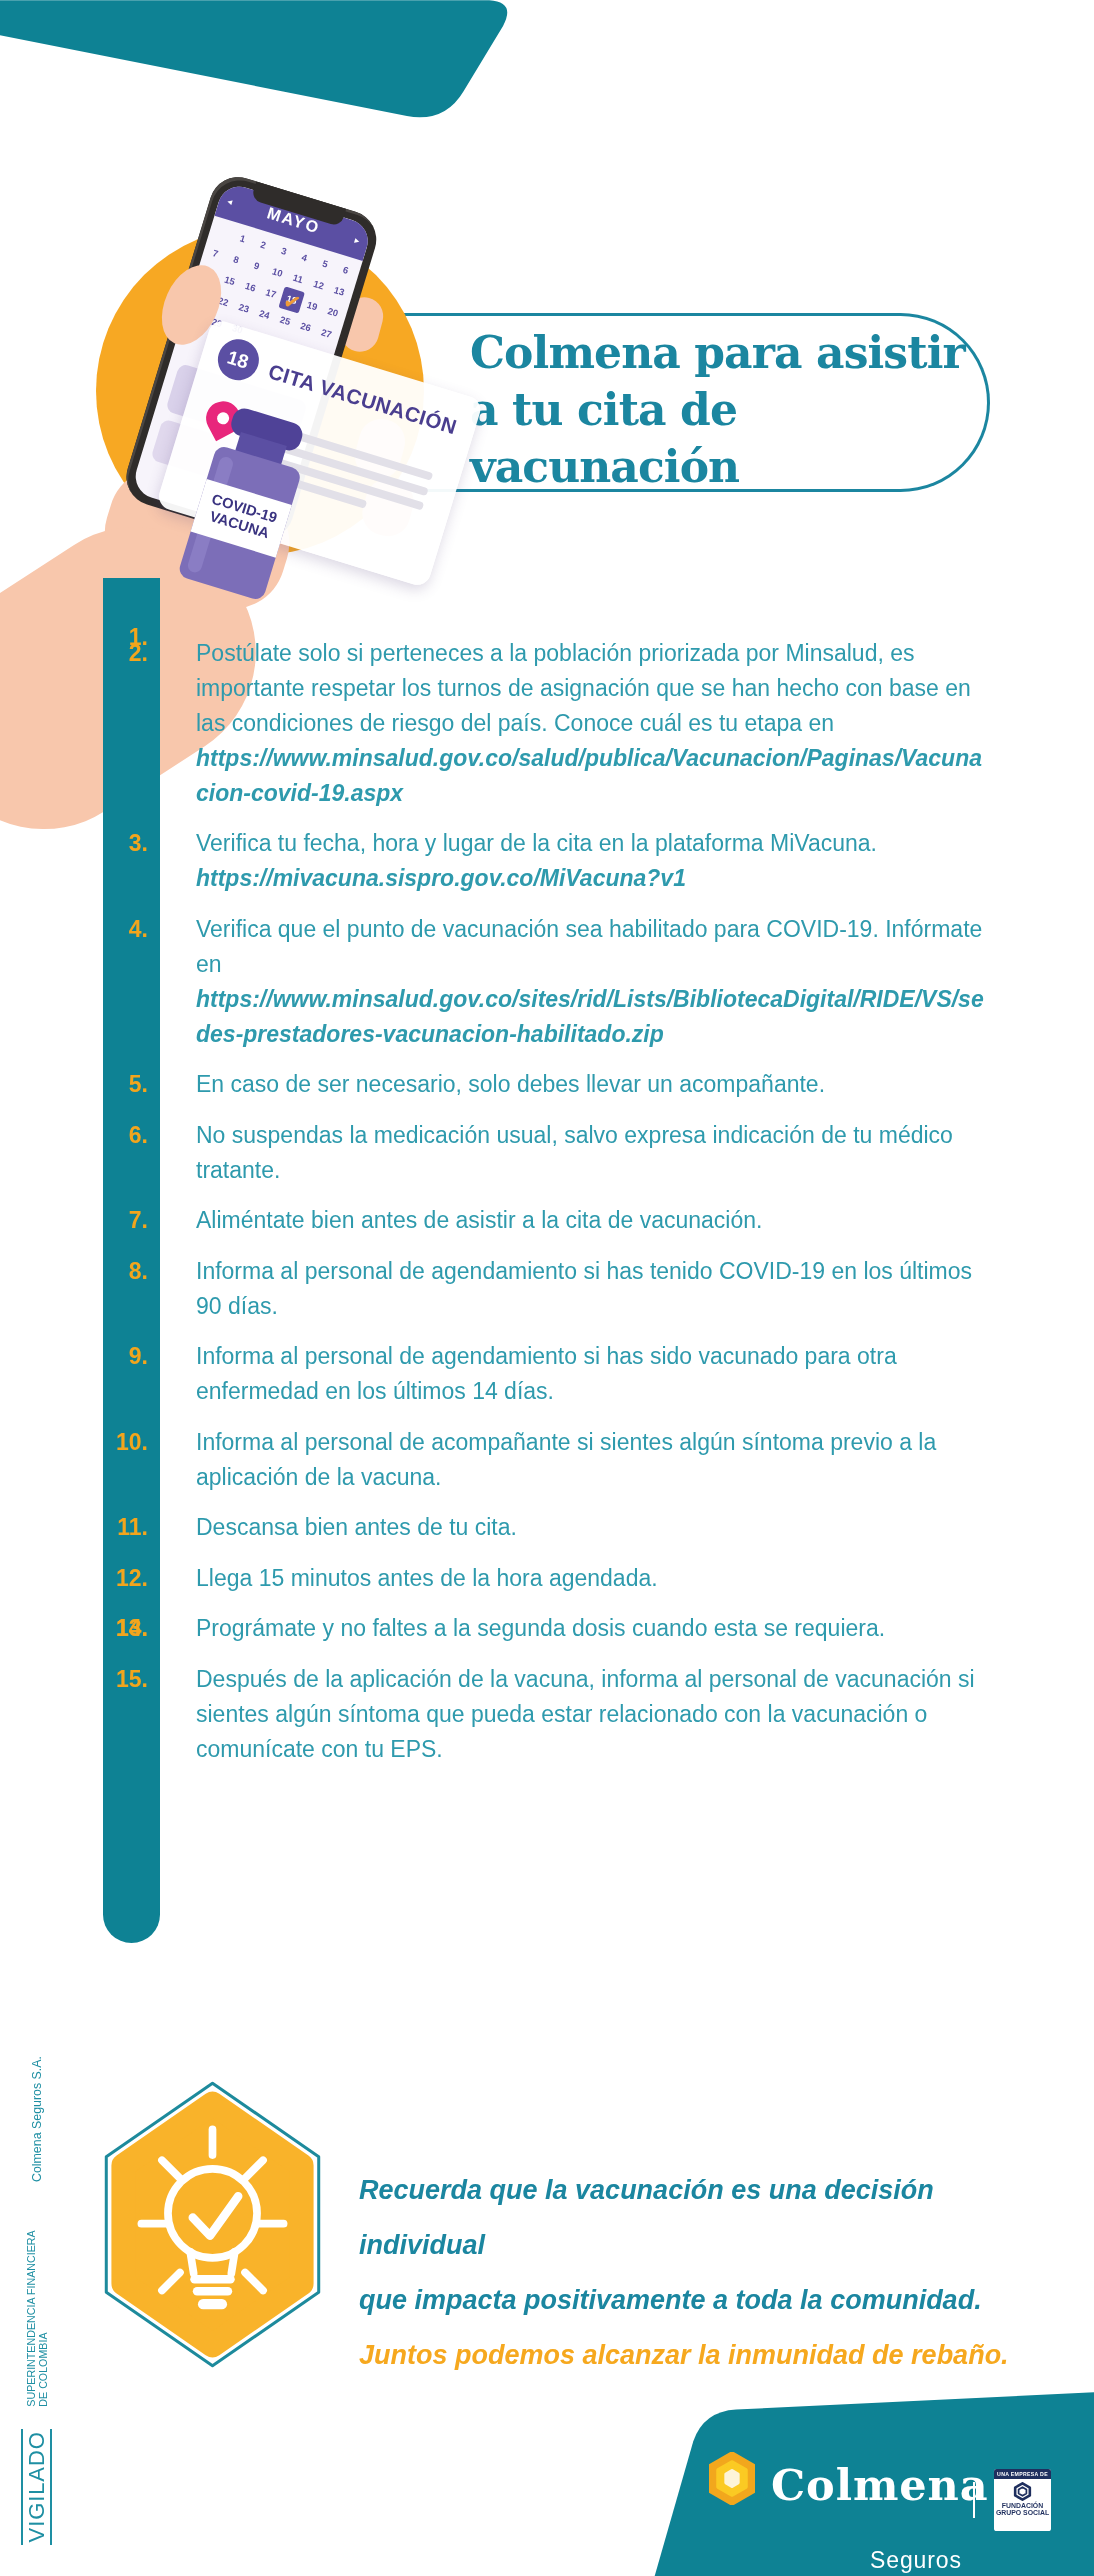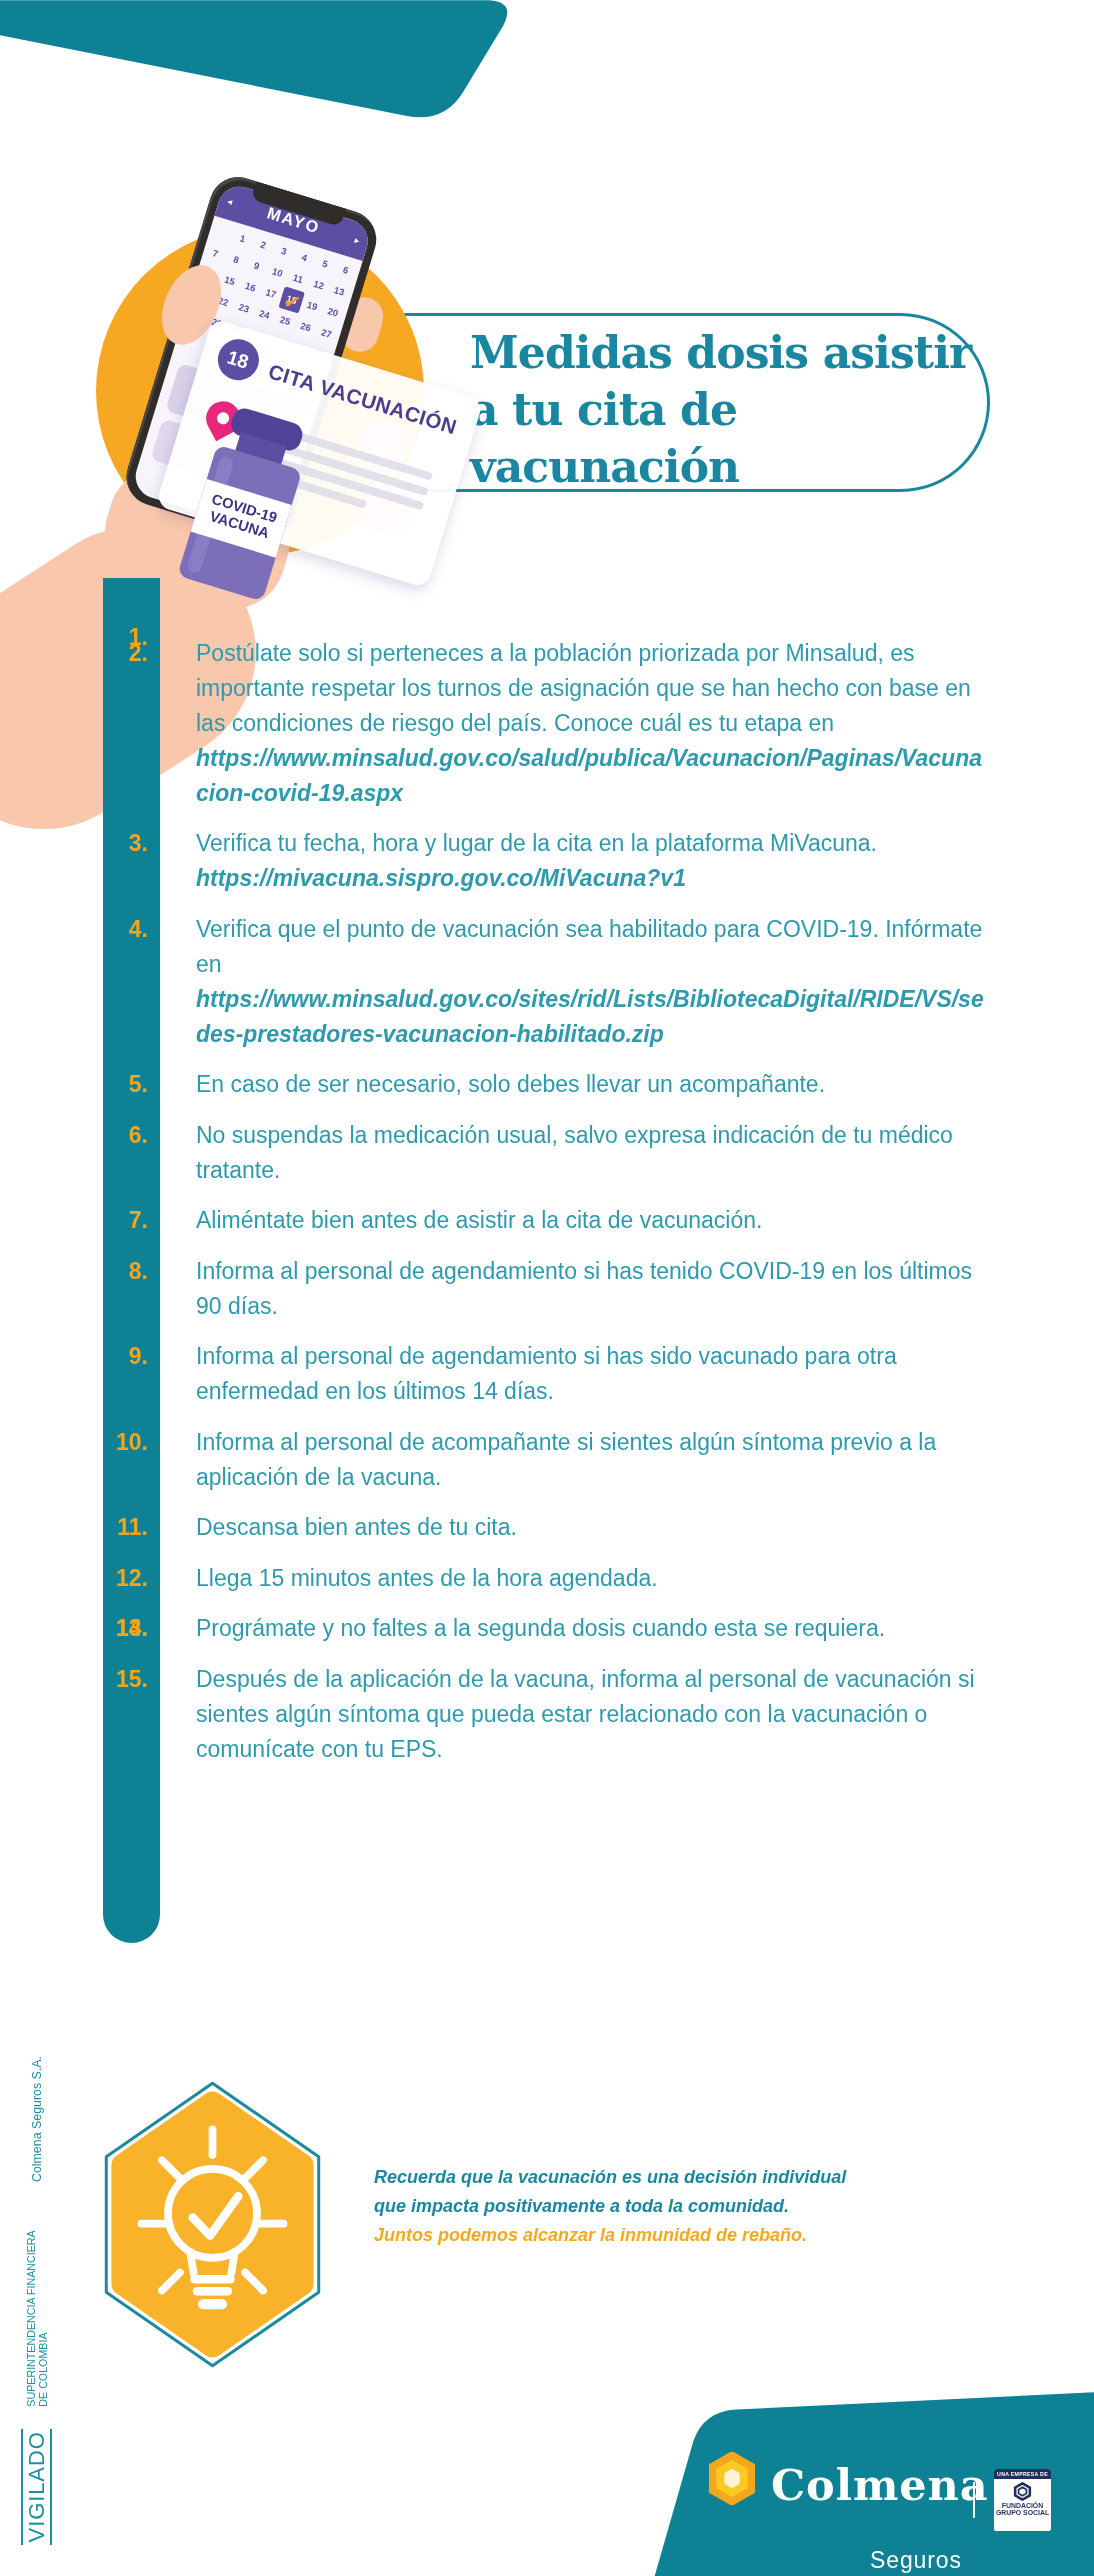--- a/index.html
+++ b/index.html
@@ -86,21 +86,21 @@
   .item{position:relative;margin-bottom:15.5px;}
   .item .num{position:absolute;left:0;top:0;width:45px;text-align:right;
     color:#F2A51D;font-weight:bold;font-size:23px;line-height:35px;}
   .item .txt{margin-left:93px;color:#2E9AAD;font-size:23px;line-height:35px;
     overflow-wrap:anywhere;}
   .item .link{font-weight:bold;font-style:italic;margin-top:7px;}
 
   
   #hex-badge{left:96px;top:2076px;width:233px;height:297px;}
   #reminder{left:359px;top:2163px;width:652px;font-weight:bold;font-style:italic;
-    font-size:18px;line-height:29px;color:#1B86A0;margin-left:15px;}
+    font-size:27px;line-height:55px;color:#1B86A0;}
   #reminder .y{color:#F6A81E;}
 
   
   #vigilado-wrap{left:17px;top:2545px;width:489px;height:39px;
     transform:rotate(-90deg);transform-origin:0 0;display:flex;
     align-items:center;color:#1E8FA3;}
   #vigilado-word{font-size:22px;letter-spacing:0.9px;font-weight:500;
     border-top:2.1px solid #1E8FA3;border-bottom:2.1px solid #1E8FA3;
     padding:0.9px 2.6px;}
   #entity{margin-left:22px;font-size:10.7px;line-height:12px;}
@@ -123,21 +123,21 @@
 </style>
 </head>
 <body>
 
 <svg id="header-shape" class="abs" viewBox="0 0 650 200" xmlns="http://www.w3.org/2000/svg">
   <path d="M0,0 L570,0 Q601,2 586,30 L540,106 Q518,143 474,135 L0,41 Z" fill="#0E8294"></path>
 </svg>
 
 <div id="title-box" class="abs"></div>
 <div id="title-text" class="abs">
-  <div class="t1">Medidas dosis asistir</div>
+  <div class="t1">Colmena para asistir</div>
   <div class="t2">a tu cita de vacunación</div>
 </div>
 
 <div id="illus" class="abs">
   <div class="abs circle"></div>
   <div id="finger1" class="abs skin finger"></div>
   <div id="finger2" class="abs skin finger"></div>
   <div id="finger3" class="abs skin finger"></div>
   <div id="palm" class="abs skin"></div>
   <div id="arm" class="abs skin"></div>

